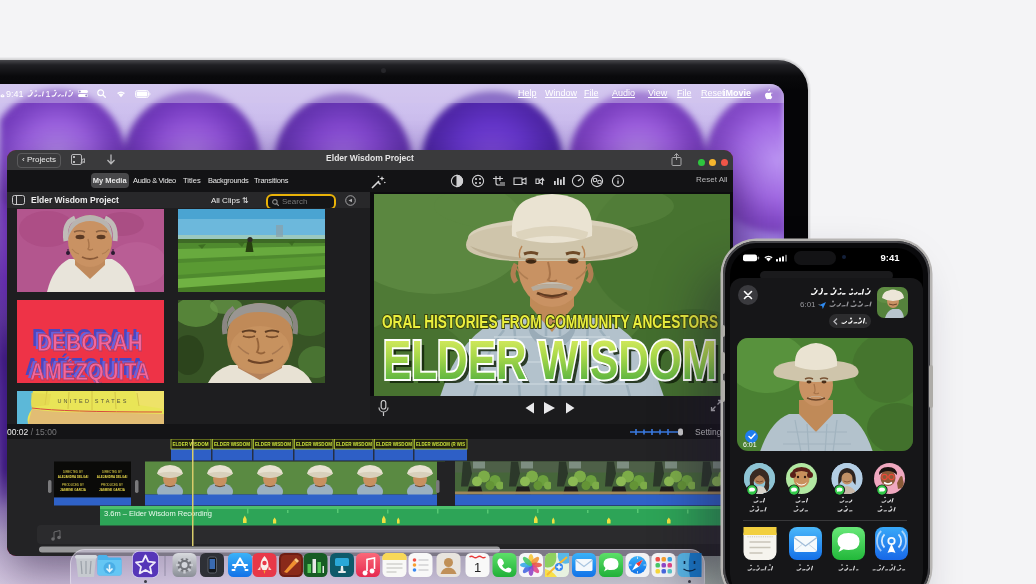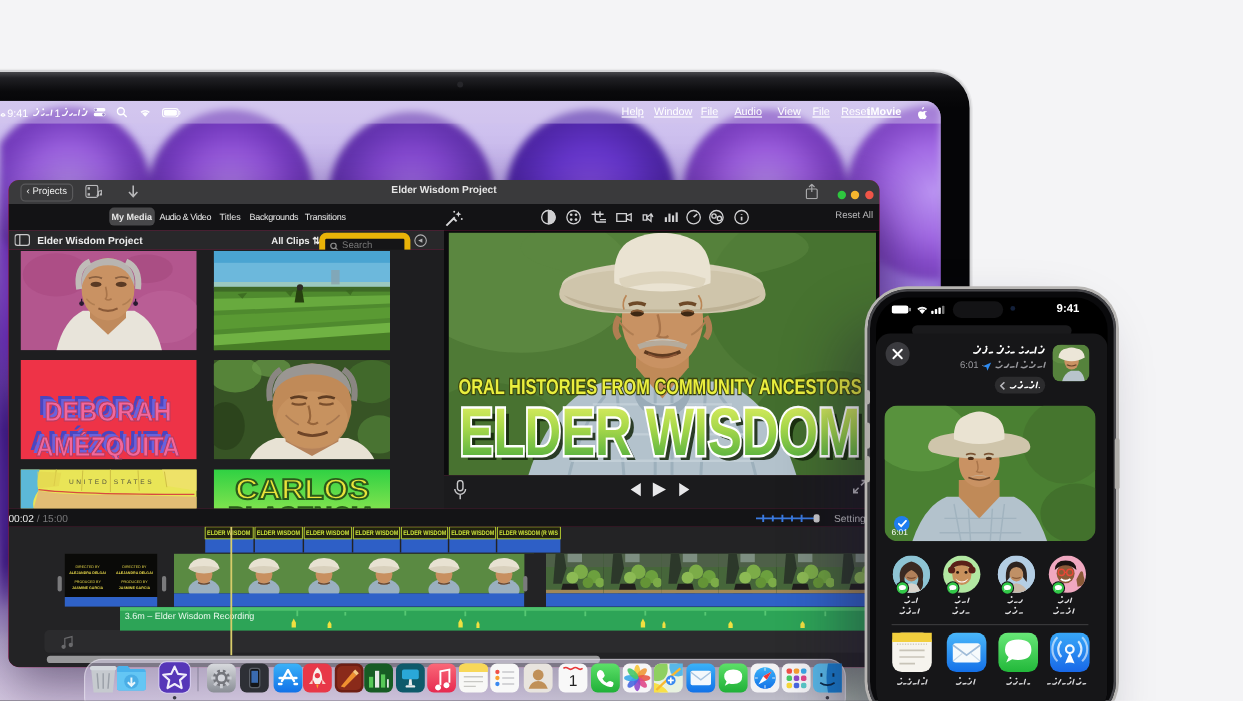--- a/index.html
+++ b/index.html
@@ -177,22 +177,22 @@
             <path d="M168,4.6 L168,5.2 M168,6.6 L168,9.8" stroke-width="1.4"></path>
         </svg>
         <span class="abs" style="left:689px;top:5px;font-size:8px;color:#b8b8ba">Reset All</span>
       </div>
       <div id="bhead">
         <svg class="abs" style="left:5px;top:3px" width="13" height="10" viewBox="0 0 13 10">
           <rect x="0.5" y="0.5" width="12" height="9" rx="2" fill="none" stroke="#c8c8ca"></rect>
           <line x1="4.5" y1="0.5" x2="4.5" y2="9.5" stroke="#c8c8ca"></line>
         </svg>
         <span class="abs" style="left:24px;top:3px;font-size:8.5px;font-weight:bold;color:#ececec">Elder Wisdom Project</span>
-        <span class="abs" style="left:219px;top:3.5px;font-size:8px;color:#ececec;font-weight:bold">All Clips ⇅</span>
-        <div class="abs" style="left:259px;top:2px;width:66px;height:12px;background:#151517;border-radius:6px;border:5px solid #eab308">
+        <span class="abs" style="left:204px;top:3.5px;font-size:8px;color:#ececec;font-weight:normal">All Clips ⇅</span>
+        <div class="abs" style="left:259px;top:2px;width:66px;height:12px;background:#151517;border-radius:6px;border:2px solid #eab308">
           <svg class="abs" style="left:4px;top:2.5px" width="7" height="7" viewBox="0 0 9 9">
             <circle cx="3.7" cy="3.7" r="2.9" fill="none" stroke="#888" stroke-width="1.4"></circle>
             <path d="M6,6 L8.4,8.4" stroke="#888" stroke-width="1.5" stroke-linecap="round"></path>
           </svg>
           <span class="abs" style="left:14px;top:1px;font-size:8px;color:#777">Search</span>
         </div>
         <svg class="abs" style="left:338px;top:2.5px" width="11" height="11" viewBox="0 0 11 11">
           <circle cx="5.5" cy="5.5" r="4.8" fill="none" stroke="#b0b0b2" stroke-width="0.9"></circle>
           <path d="M3.5,5.5 L7,3.7 L7,7.3 Z" fill="#b0b0b2"></path>
         </svg>
@@ -276,33 +276,20 @@
             <rect width="147" height="33" fill="#e9e557"></rect>
             <path d="M0,0 L16,0 Q13,10 15,18 Q9,26 11,33 L0,33 Z" fill="#5cb8d8"></path>
             <path d="M118,0 L147,0 L147,18 L122,14 Z" fill="#eee268"></path>
             <path d="M15,18 Q40,22 70,21 L147,23 L147,33 L11,33 Z" fill="#e2bd74"></path>
             <path d="M15,17 Q45,21 145,21" stroke="#d84a40" stroke-width="1" fill="none"></path>
             <path d="M30,0 l-2,14 M52,1 l-1,17 M75,0 l0,19 M98,1 l1,17 M120,2 l2,13" stroke="#cdbd42" stroke-width="0.8"></path>
             <path d="M14,2 l20,1 -2,11 -17,2 Z" fill="#e2d44e" opacity=".6"></path>
             <text x="76" y="12" font-family="Liberation Sans,sans-serif" font-size="5.5" letter-spacing="2.2" fill="#55543e" text-anchor="middle">UNITED STATES</text>
           </svg>
         </div>
-        <div class="thumb" style="left:171px;top:183px;width:147px;height:33px">
-          <svg width="147" height="33" viewBox="0 0 147 33">
-            <defs>
-                <linearGradient id="cg" x1="0" y1="0" x2="0" y2="1">
-              <stop offset="0" stop-color="#2fd143"></stop>
-                  <stop offset="1" stop-color="#7ee24e"></stop>
-                </linearGradient>
-            </defs>
-            <rect width="147" height="33" fill="url(#cg)"></rect>
-            <text x="74" y="25" font-family="Liberation Sans,sans-serif" font-weight="bold" font-size="24" fill="#e8e23a" stroke="#2a5a1a" stroke-width="1.6" text-anchor="middle" textLength="112" lengthAdjust="spacingAndGlyphs">CARLOS</text>
-            <text x="74" y="52" font-family="Liberation Sans,sans-serif" font-weight="bold" font-size="24" fill="#3a7a1e" stroke="#2a5a1a" stroke-width="1.6" text-anchor="middle" textLength="124" lengthAdjust="spacingAndGlyphs" transform="translate(0,-4)">PLASENCIA</text>
-          </svg>
-        </div>
       </div>
       <div id="preview"></div>
       <div id="pvideo">
         <svg width="356" height="203" viewBox="0 0 356 203">
           <defs>
             <linearGradient id="ewg" x1="0" y1="0" x2="0" y2="1">
               <stop offset="0" stop-color="#eef468"></stop>
                 <stop offset="0.45" stop-color="#a8d84a"></stop>
                 <stop offset="1" stop-color="#3da53c"></stop>
             </linearGradient>

